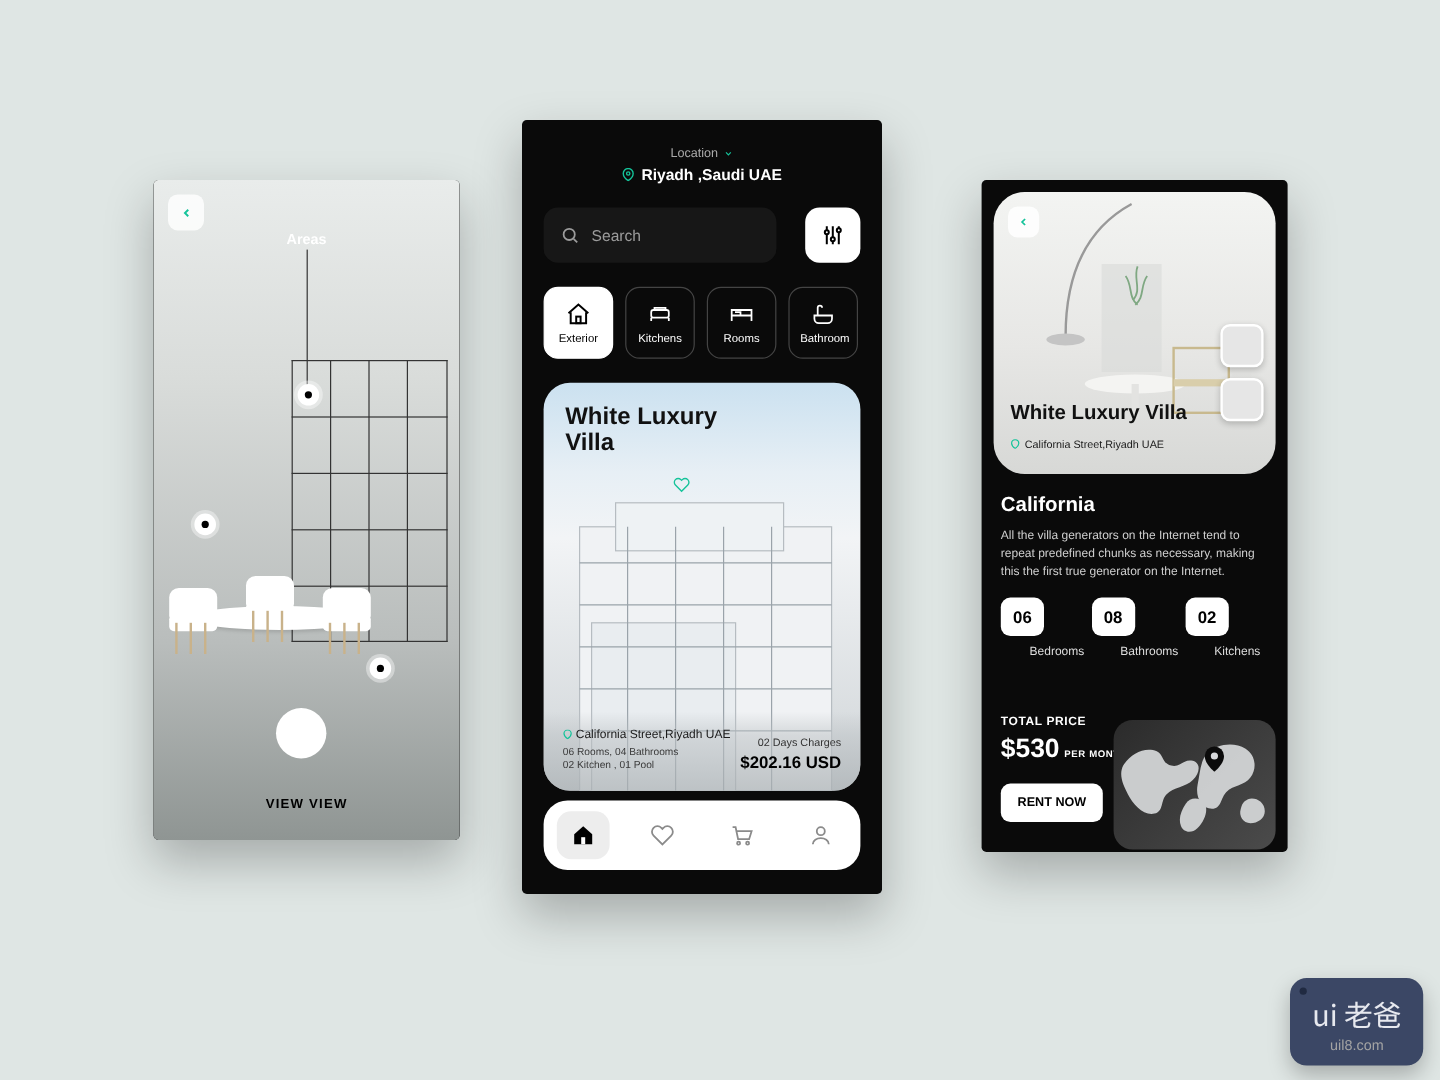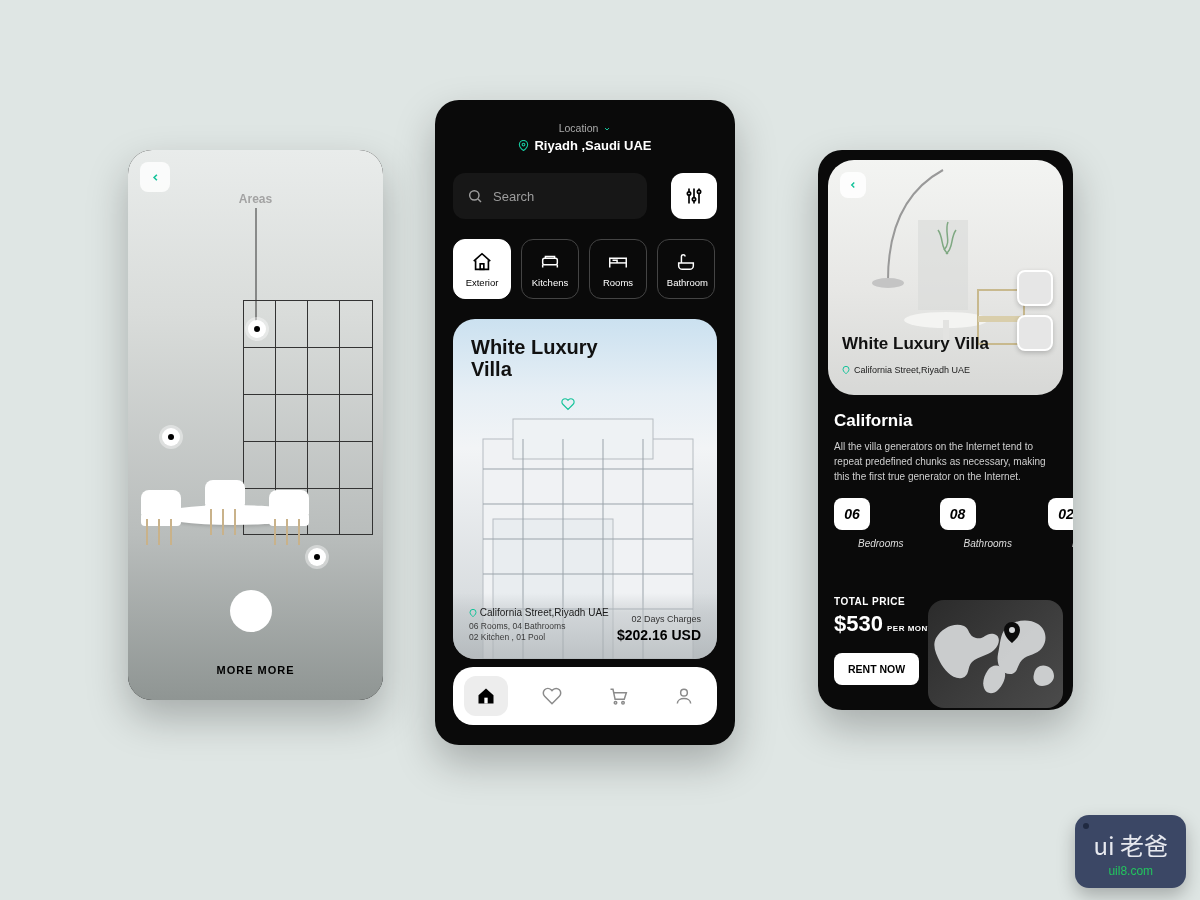--- a/index.html
+++ b/index.html
@@ -5,26 +5,26 @@
   * { box-sizing: border-box; margin: 0; padding: 0; }
   body {
     background: #dfe6e4;
     width: 1200px;
     height: 900px;
     font-family: -apple-system, BlinkMacSystemFont, "Segoe UI", Arial, sans-serif;
     overflow: hidden;
     position: relative;
   }
   .stage { width: 1200px; height: 900px; position: relative; }
-  .phone { position: absolute; border-radius: 24px; overflow: hidden; background: #0a0a0a; box-shadow: 0 18px 40px rgba(0,0,0,.25); }
+  .phone { position: absolute; border-radius: 4px; overflow: hidden; background: #0a0a0a; box-shadow: 0 18px 40px rgba(0,0,0,.25); }
   
   .phone1 { left: 128px; top: 150px; width: 255px; height: 550px; }
   .phone1 .photo { position:absolute; inset:0; background: linear-gradient(180deg,#e9eceb 0%,#d9dcda 30%, #b9bdbc 70%, #8f9593 100%); }
   .backbtn { position:absolute; top:12px; left:12px; width:30px; height:30px; border-radius:8px; background:rgba(255,255,255,.8); display:flex; align-items:center; justify-content:center; }
-  .areas-label { position:absolute; top:42px; left:50%; transform:translateX(-50%); font-size:12px; font-weight:600; color:#a3a3a3; }
+  .areas-label { position:absolute; top:42px; left:50%; transform:translateX(-50%); font-size:12px; font-weight:600; color:#ffffff; }
   .hotspot { position:absolute; width:18px; height:18px; background:#fff; border-radius:50%; display:flex; align-items:center; justify-content:center; box-shadow:0 0 0 3px rgba(255,255,255,.4); }
   .hotspot::after{ content:""; width:6px; height:6px; background:#000; border-radius:50%; }
   .bigspot { position:absolute; width:42px; height:42px; border-radius:50%; background:#fff; }
   .viewmore { position:absolute; bottom:24px; left:50%; transform:translateX(-50%); font-size:11px; font-weight:700; letter-spacing:1px; color:#000; }
   .hairline { position:absolute; width:1px; background:#333; left:50%; top:58px; height:115px; transform:translateX(-50%);}
   .shelves { position:absolute; top:150px; right:10px; width:130px; height:235px; }
   .shelves .v{position:absolute; top:0; bottom:0; width:1px; background:#333;}
   .shelves .h{position:absolute; left:0; right:0; height:1px; background:#333;}
   .tabletop{ position:absolute; width:150px; height:20px; background:#fff; border-radius:50%; left:30px; top:355px; box-shadow: 0 2px 3px rgba(0,0,0,.12);}
   .chair{ position:absolute; width:50px; height:55px; }
@@ -66,37 +66,37 @@
   .p3 { position:relative; width:100%; height:100%; color:#fff; }
   .p3-img { position:relative; margin:10px; height:235px; border-radius:26px; overflow:hidden;
             background:linear-gradient(180deg,#f3f4f2 0%, #e7e7e5 55%, #d7d8d6 100%); }
   .p3-back { position:absolute; top:12px; left:12px; width:26px; height:26px; border-radius:8px; background:rgba(255,255,255,.85); display:flex; align-items:center; justify-content:center;}
   .p3-title { position:absolute; left:14px; bottom:42px; font-size:17px; font-weight:800; color:#111; line-height:1.05;}
   .p3-addr { position:absolute; left:14px; bottom:20px; font-size:9px; color:#1a1a1a; display:flex; align-items:center; gap:4px;}
   .thumb { position:absolute; right:10px; width:36px; height:36px; border-radius:8px; border:2px solid #fff; background:#e6e6e6; box-shadow:0 2px 5px rgba(0,0,0,.2);}
   .desc { padding: 6px 16px 0; }
   .desc h3{ font-size:17px; font-weight:800; margin-bottom:8px;}
   .desc p{ font-size:10px; line-height:1.5; color:#cfcfcf;}
-  .countsrow{ display:flex; gap:36px; padding: 14px 16px 0; font-style: italic; }
+  .countsrow{ display:flex; gap:6px; padding: 14px 16px 0; }
   .countbox{ text-align:center; }
   .countbox .n{ width:36px; height:32px; background:#fff; color:#000; font-weight:800; border-radius:8px; display:flex; align-items:center; justify-content:center; font-size:14px;}
   .countbox .l{ font-size:10px; color:#ddd; margin-top:8px;margin-left:24px;}
   .pricebar{ position:absolute; bottom:12px; left:16px; right:10px; height:112px; }
   .mapbox{ position:absolute; right:0; bottom:0; width:135px; height:108px; border-radius:16px; overflow:hidden; background:linear-gradient(135deg,#2b2b2b,#4b4b4b);}
   .worldsvg{ position:absolute; inset:0; }
   .total-lbl{ font-size:10px; font-weight:700; letter-spacing:.5px;}
   .total-price{ font-size:22px; font-weight:800; margin-top:4px;}
   .permonth{ font-size:8px; font-weight:600; letter-spacing:.5px; margin-left:4px;}
   .rentbtn{ margin-top:16px; background:#fff; color:#000; font-weight:800; font-size:10.5px; padding:10px 14px; border-radius:8px; display:inline-block;}
 
   
   .watermark{ position:absolute; right:14px; bottom:12px; background:#3b4765; color:#e7e9ef; border-radius:14px; padding:12px 18px 10px; text-align:center; box-shadow:0 8px 18px rgba(0,0,0,.25);}
   .watermark .dot{ position:absolute; width:6px; height:6px; border-radius:50%; background:#202a41; left:8px; top:8px;}
   .watermark .cn{ font-size:24px; font-weight:400; font-family: "Noto Sans CJK SC","PingFang SC","Microsoft YaHei",sans-serif;}
-  .watermark .url{ font-size:12px; margin-top:2px; color:#22c55e;}
+  .watermark .url{ font-size:12px; margin-top:2px; color:#a3a3a3;}
 </style>
 </head>
 <body>
 
 <div class="stage">
 
   <div class="phone phone1">
     <div class="photo">
       <div class="shelves">
         <div class="v" style="left:0"></div>
@@ -138,21 +138,21 @@
     <div class="backbtn">
       <svg width="11" height="11" viewBox="0 0 24 24" fill="none" stroke="#15c39a" stroke-width="3.5">
           <polyline points="15 18 9 12 15 6"></polyline>
         </svg>
     </div>
     <div class="areas-label">Areas</div>
     <div class="hotspot" style="top:170px; left:120px;"></div>
     <div class="hotspot" style="top:278px; left:34px;"></div>
     <div class="hotspot" style="top:398px; left:180px;"></div>
     <div class="bigspot" style="top:440px; left:102px;"></div>
-    <div class="viewmore">MORE MORE</div>
+    <div class="viewmore">VIEW VIEW</div>
   </div>
 
   <div class="phone phone2">
     <div class="p2-top">
       <div class="loc-label">
         <span>Location</span>
         <svg style="display:inline; vertical-align:middle; margin-left:2px" width="8" height="8" viewBox="0 0 24 24" fill="none" stroke="#15c39a" stroke-width="3">
             <polyline points="6 9 12 15 18 9"></polyline>
           </svg>
       </div>

